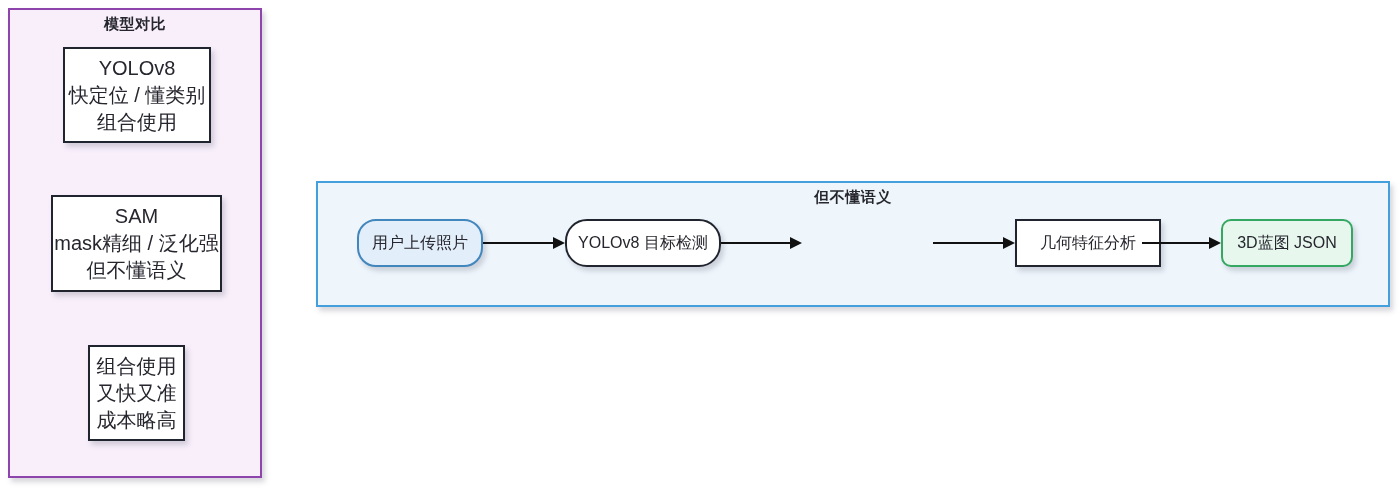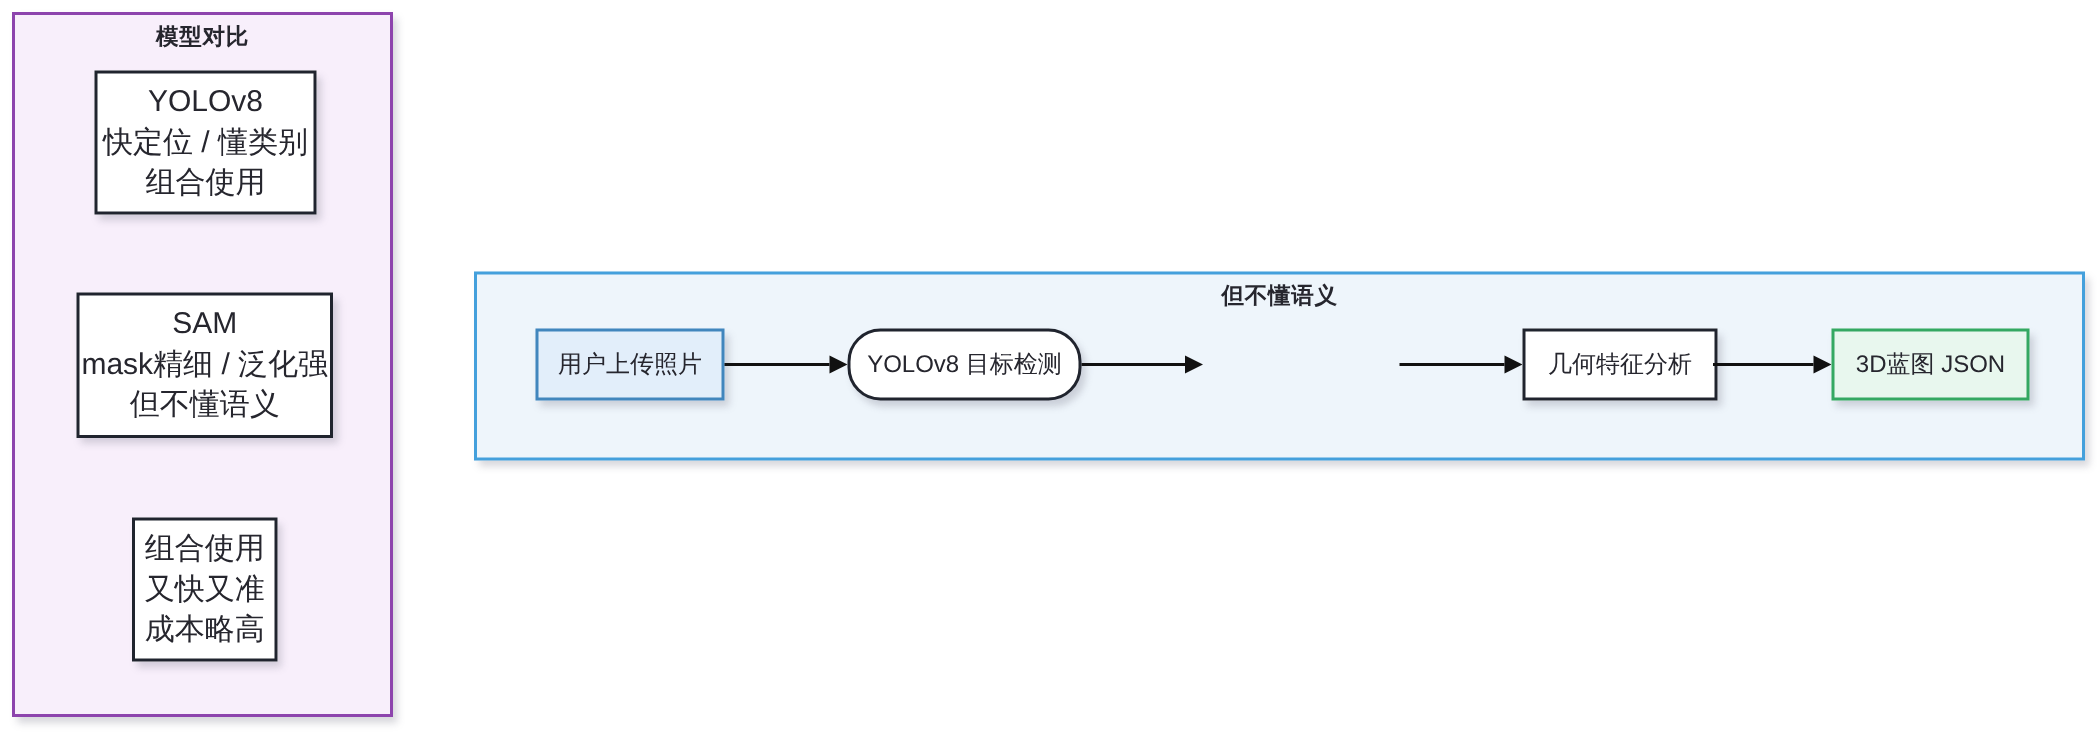--- a/index.html
+++ b/index.html
@@ -73,26 +73,26 @@
     height: 48px;
     border: 2px solid var(--node-default-border);
     background: var(--node-default-fill);
     box-shadow: 3px 4px 5px rgba(110, 110, 130, 0.28);
     display: flex;
     align-items: center;
     justify-content: center;
     font-size: 16px;
     white-space: nowrap;
   }
-  .flow-node.input  { border-color: var(--node-input-border);  background: var(--node-input-fill); }
-  .flow-node.output { border-color: var(--node-output-border); background: var(--node-output-fill); }
+  .flow-node.input  { border-color: var(--node-input-border);  background: var(--node-input-fill); border-radius: 19px; }
+  .flow-node.output { border-color: var(--node-output-border); background: var(--node-output-fill); border-radius: 10px; }
   .node-1 { left: 39px;  width: 126px; }
   .node-2 { left: 247px; width: 156px; border-radius: 22px; }
   .node-3 { left: 484px; width: 131px; }
-  .node-4 { left: 697px; width: 130px; }
+  .node-4 { left: 697px; width: 146px; }
   .node-5 { left: 903px; width: 132px; }
   .arrow {
     position: absolute;
     top: 59px;
     height: 2px;
     background: var(--arrow-color);
   }
   .arrow::after {
     content: '';
     position: absolute;

